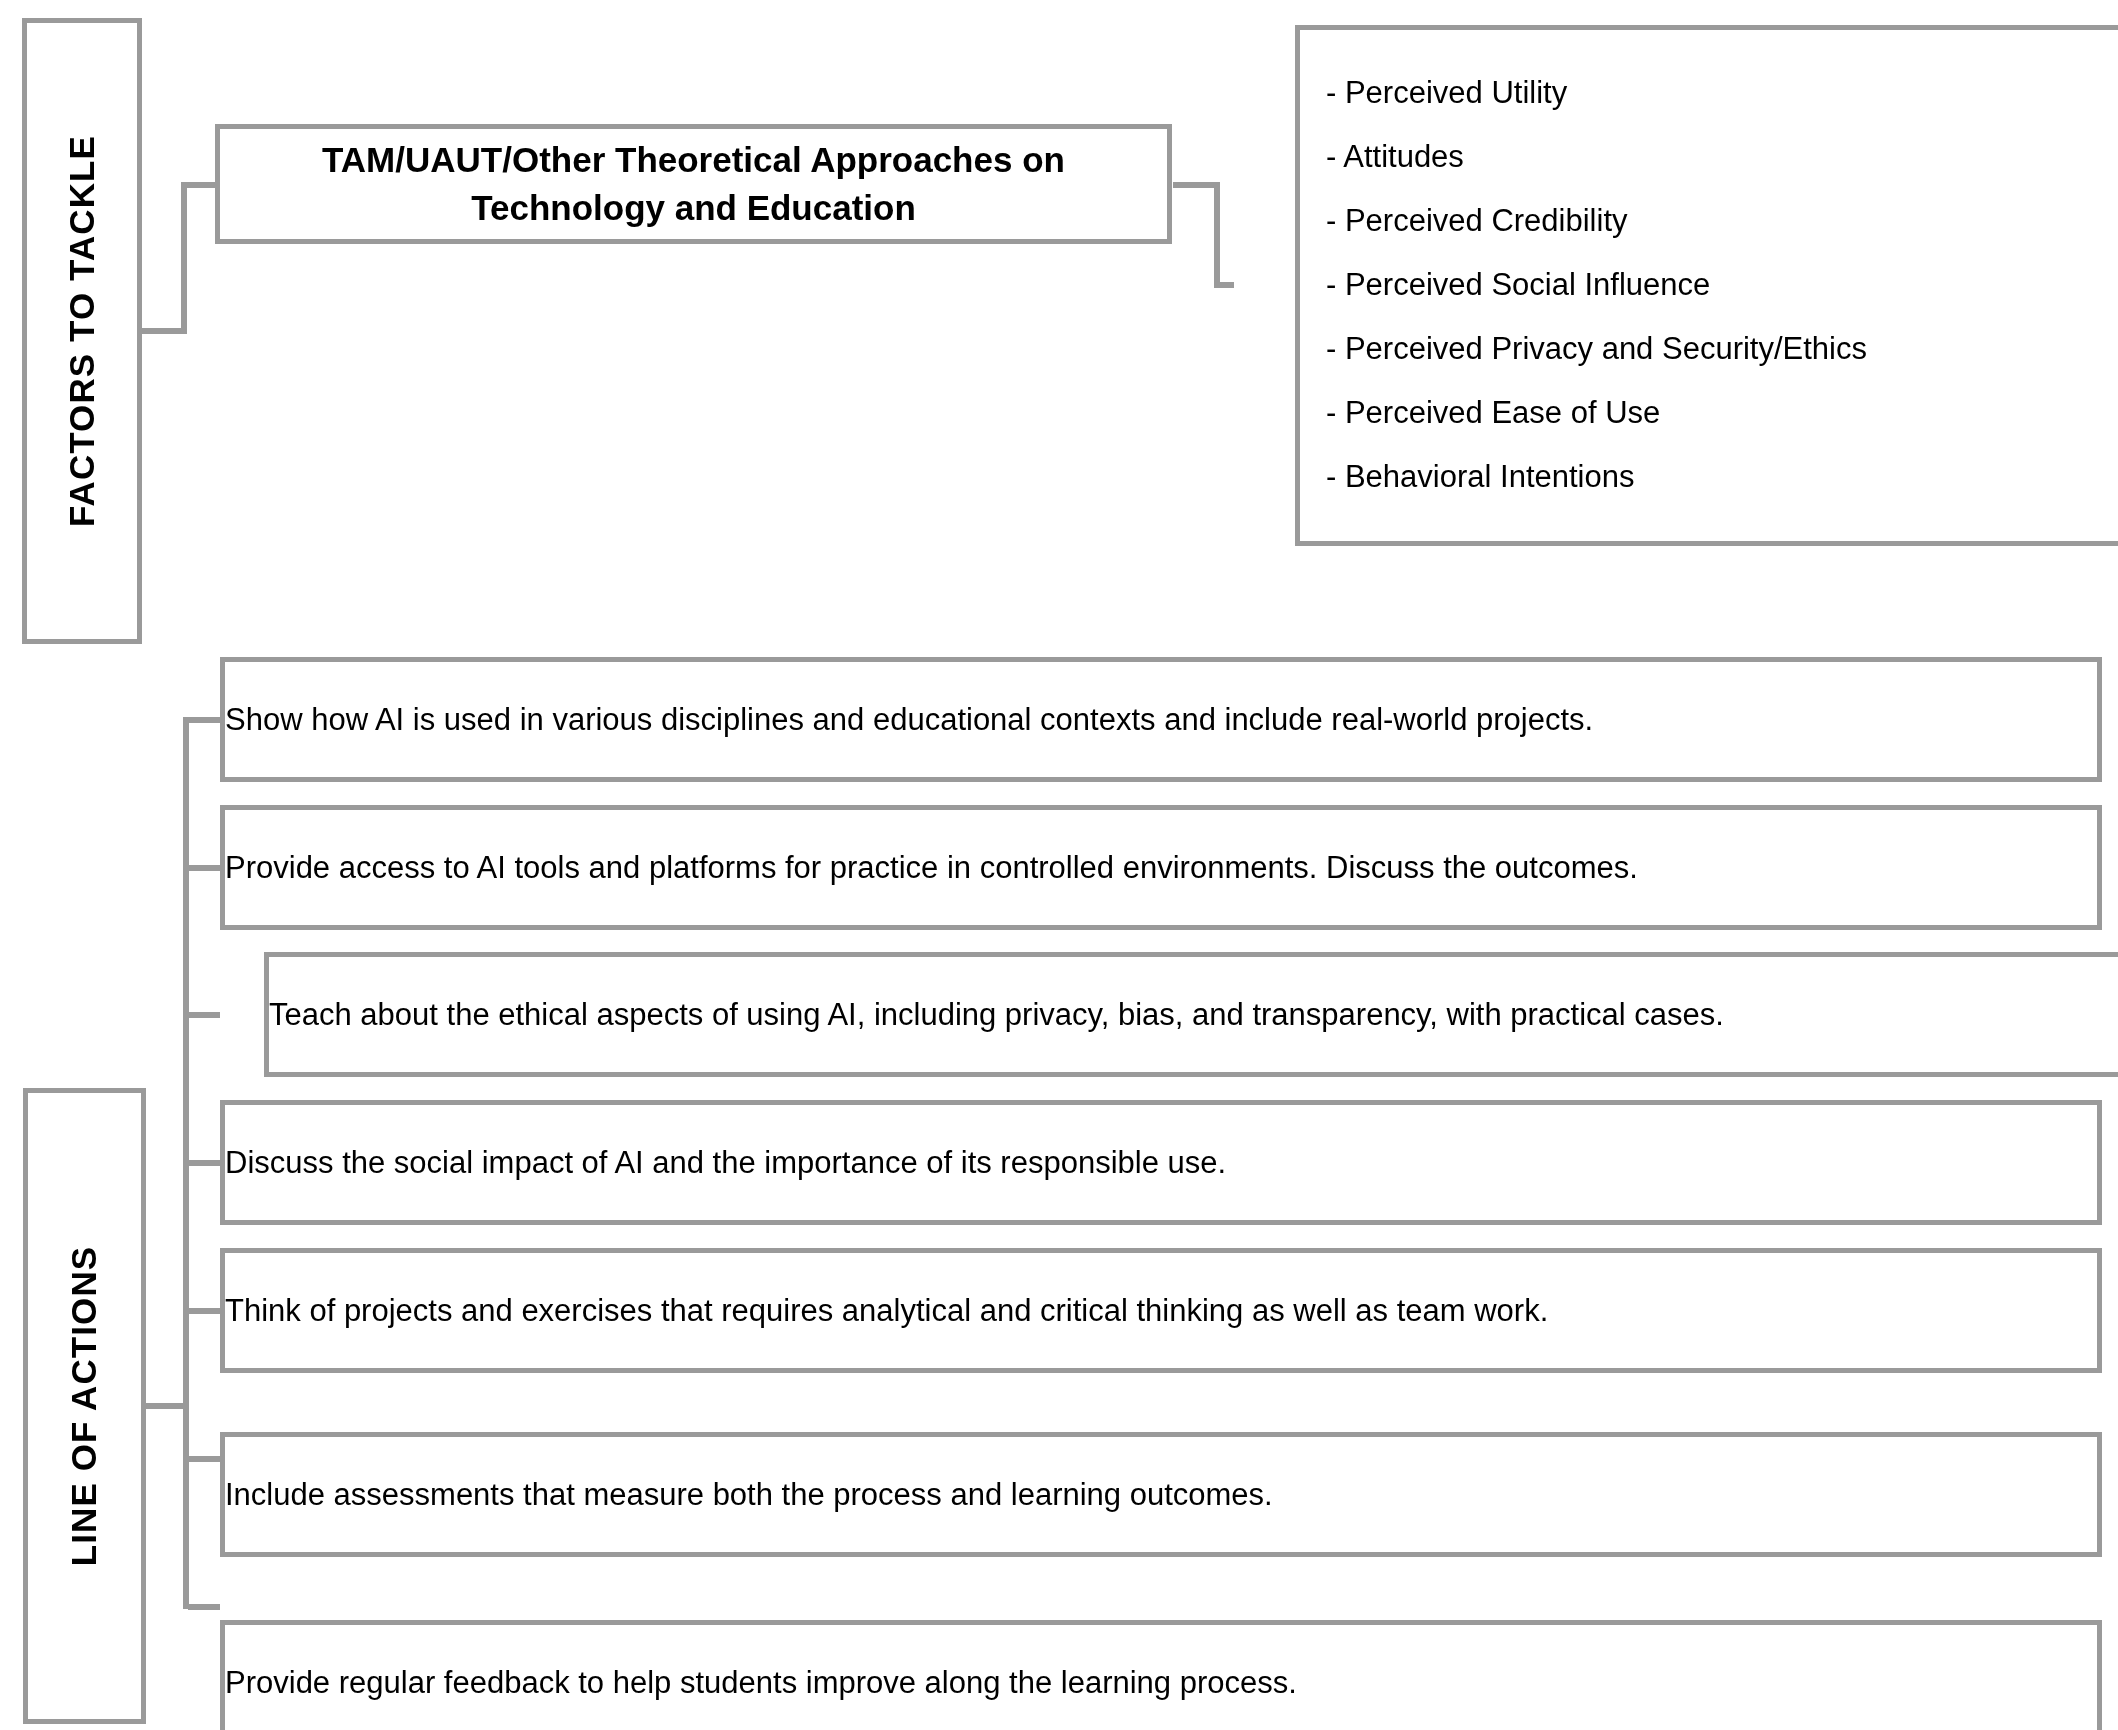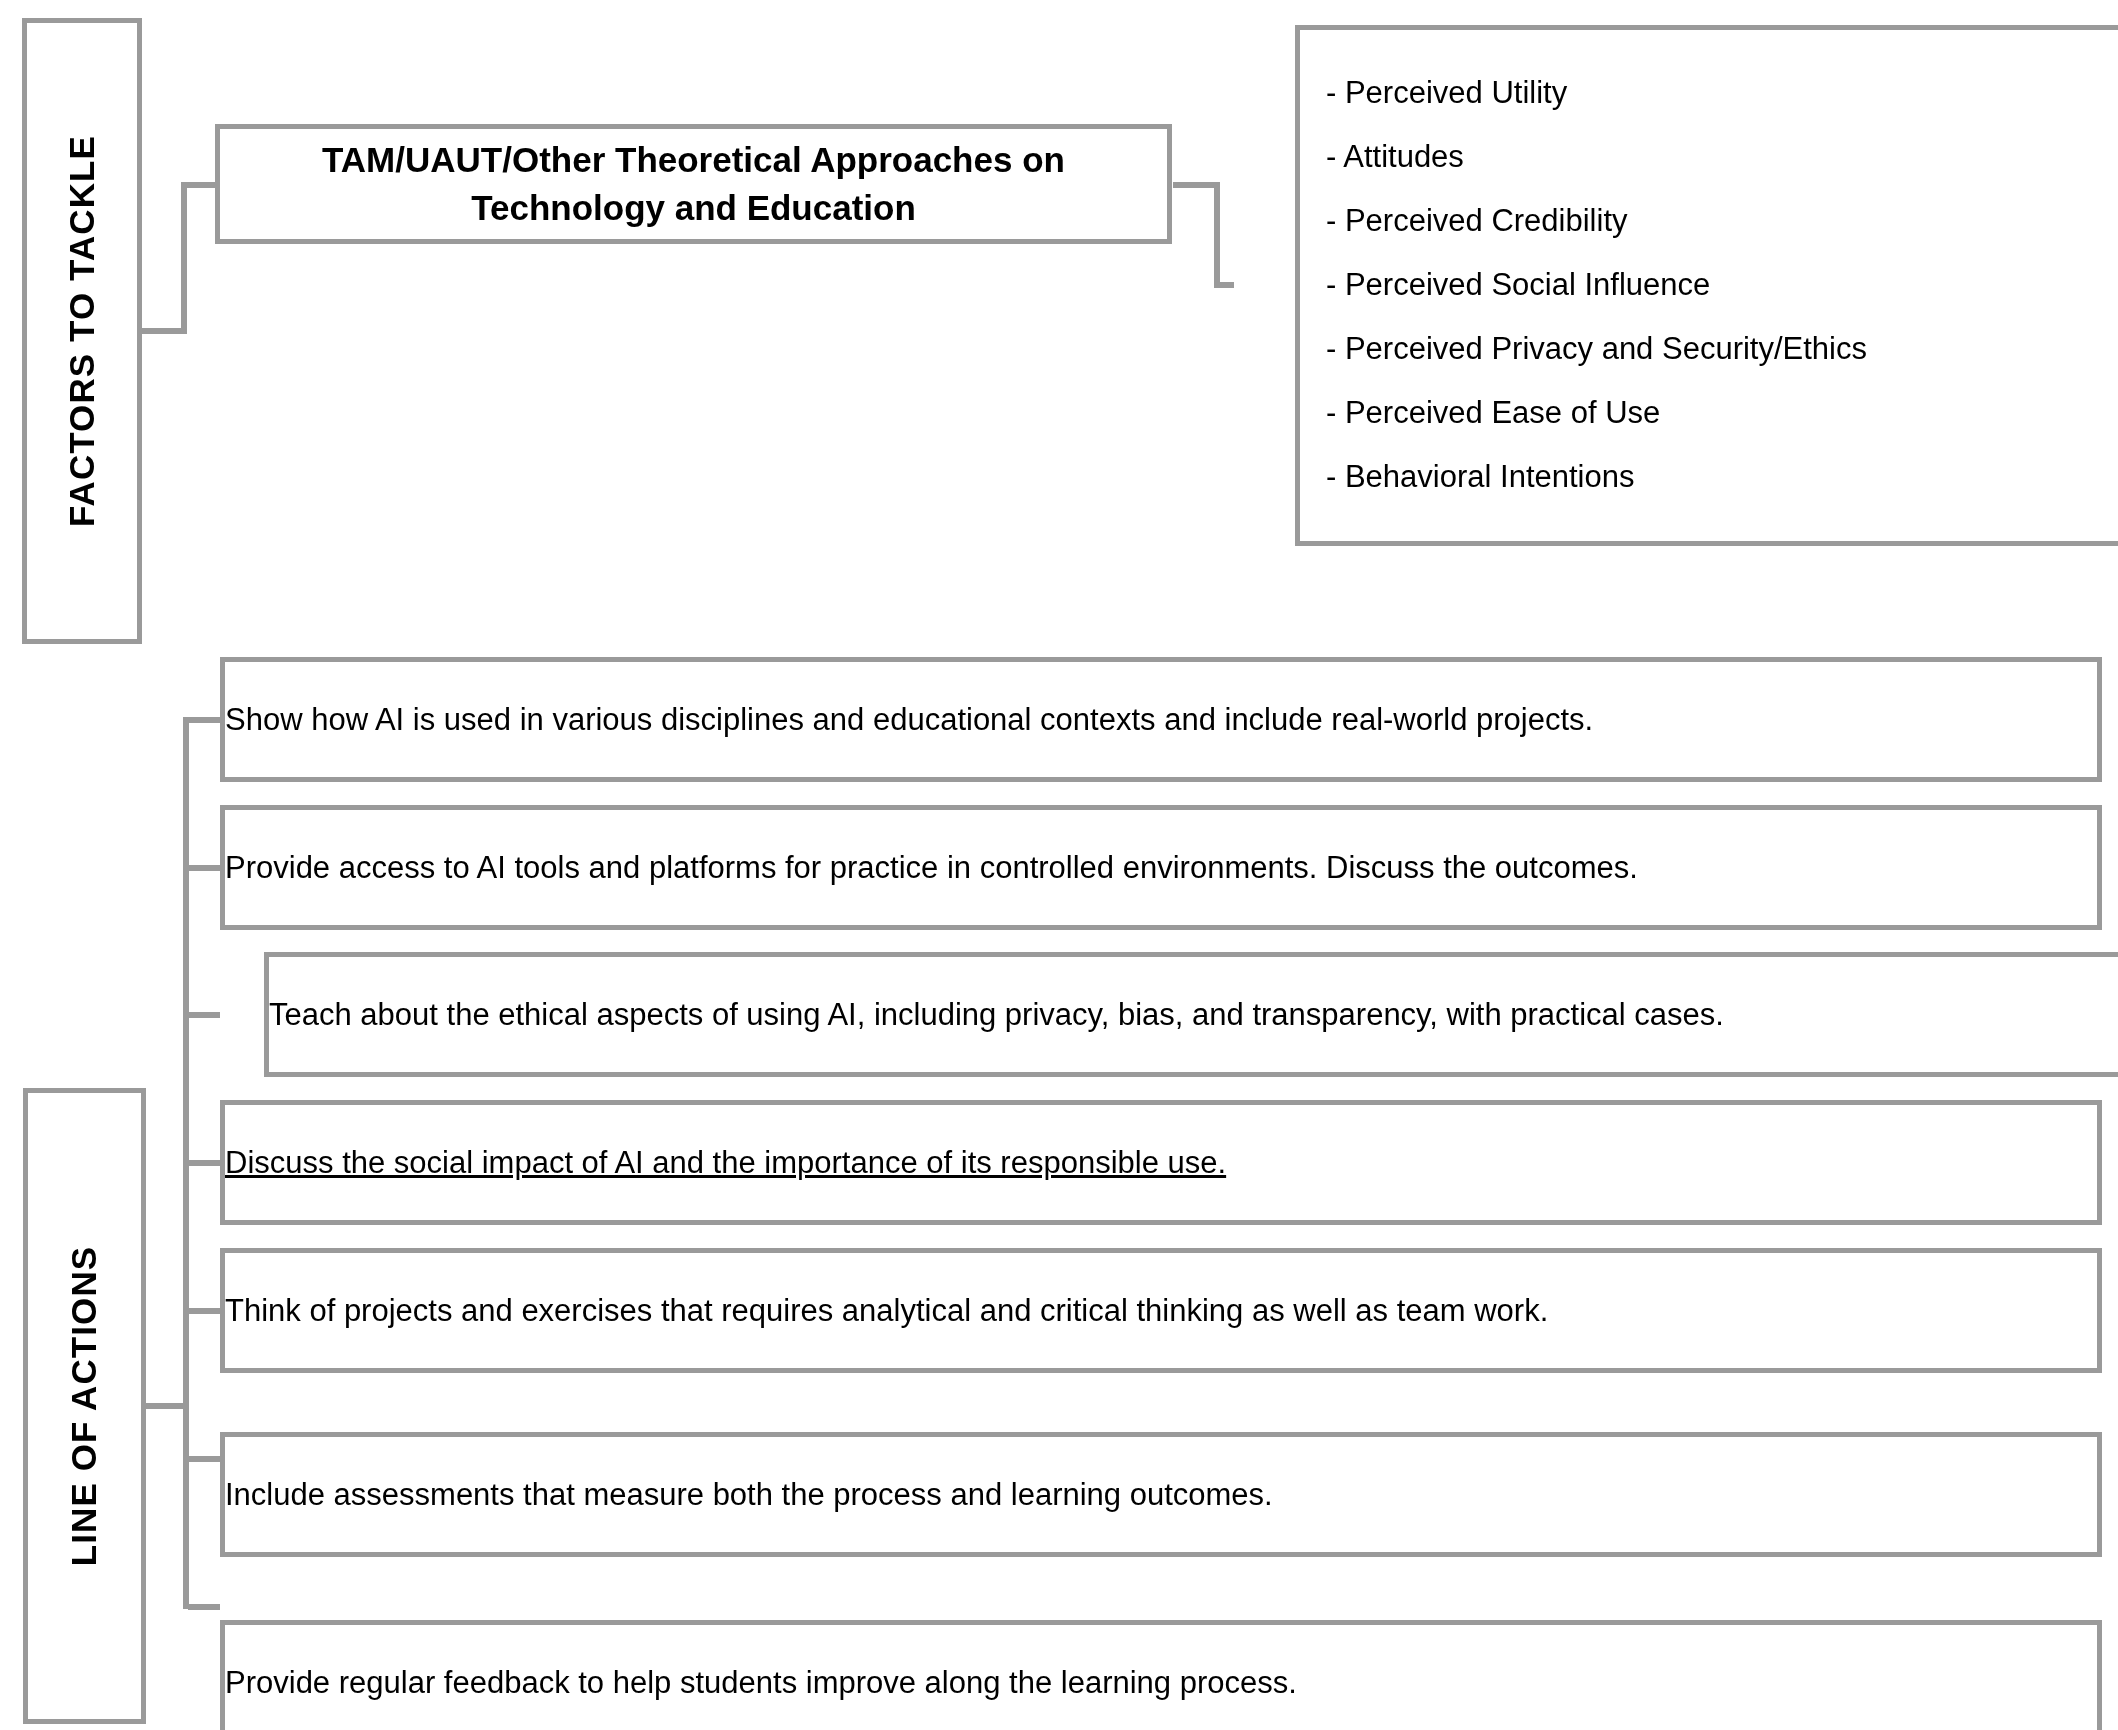--- a/index.html
+++ b/index.html
@@ -101,21 +101,21 @@
 
 <div class="box action-box" style="top:657px;">
   <span class="action-text">Show how AI is used in various disciplines and educational contexts and include real-world projects.</span>
 </div>
 <div class="box action-box" style="top:805px;">
   <span class="action-text">Provide access to AI tools and platforms for practice in controlled environments. Discuss the outcomes.</span>
 </div>
 <div class="box action-box" style="top:952px;margin-left:44px;">
   <span class="action-text">Teach about the ethical aspects of using AI, including privacy, bias, and transparency, with practical cases.</span>
 </div>
-<div class="box action-box" style="top:1100px;text-decoration:underline;">
+<div class="box action-box" style="top:1100px;">
   <span class="action-text">Discuss the social impact of AI and the importance of its responsible use.</span>
 </div>
 <div class="box action-box" style="top:1248px;">
   <span class="action-text">Think of projects and exercises that requires analytical and critical thinking as well as team work.</span>
 </div>
 <div class="box action-box" style="top:1396px;margin-top:36px;">
   <span class="action-text">Include assessments that measure both the process and learning outcomes.</span>
 </div>
 <div class="box action-box" style="top:1620px;">
   <span class="action-text">Provide regular feedback to help students improve along the learning process.</span>

